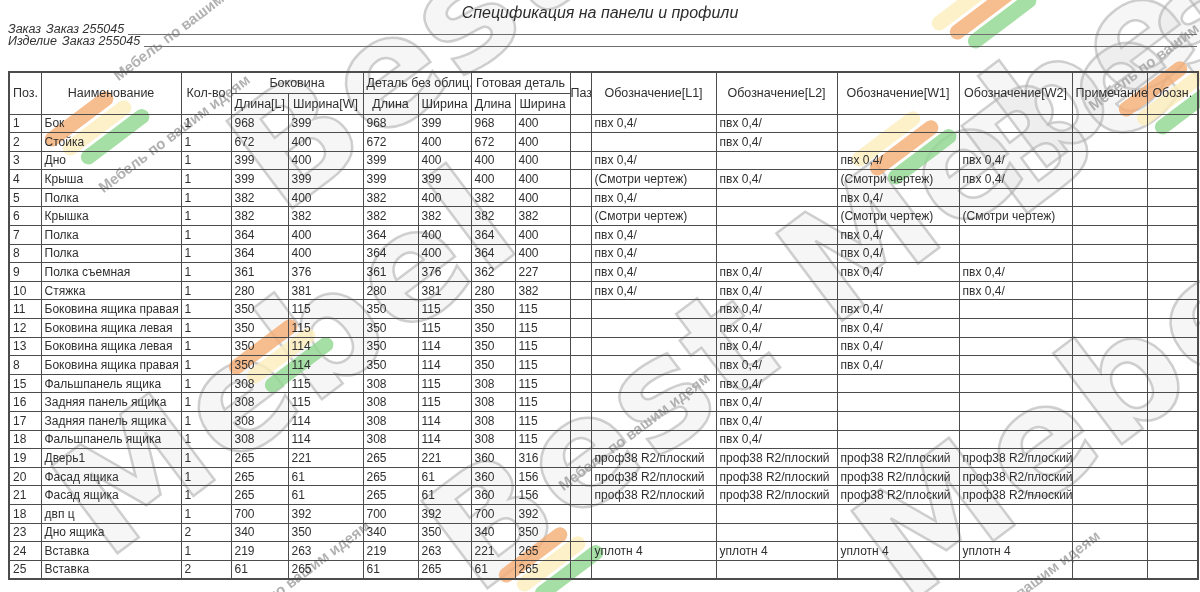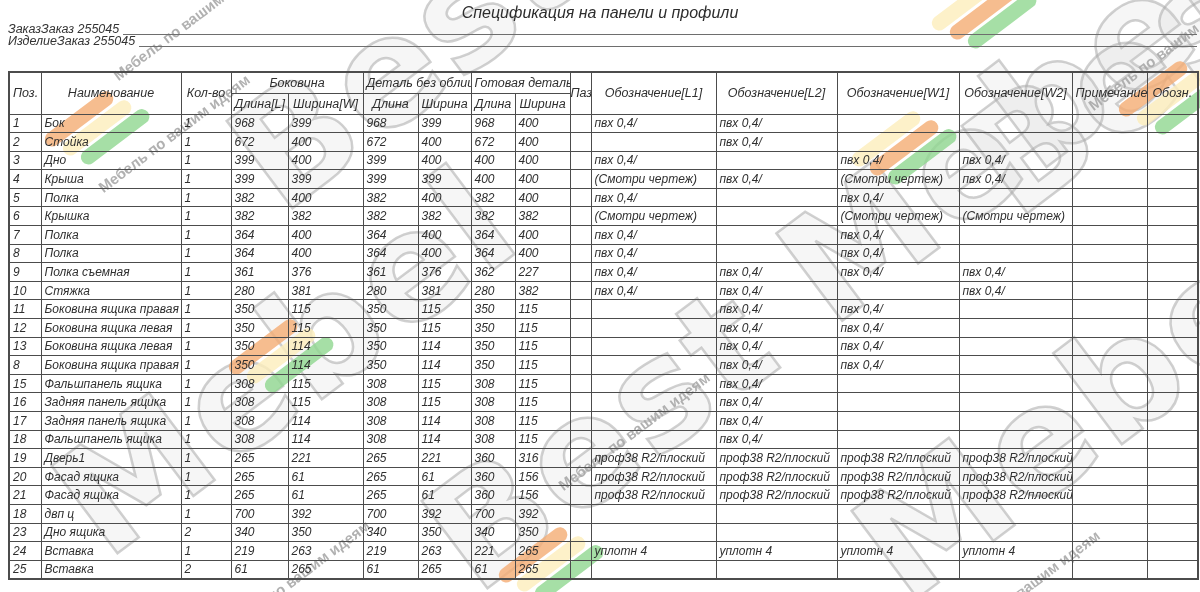--- a/index.html
+++ b/index.html
@@ -19,26 +19,26 @@
   .logo .s2{margin-left:9px;}
   .logo .s3{margin-left:18px;}
 
   
   .doc{position:absolute;inset:0;z-index:1;}
   .title{position:absolute;top:4px;left:0;width:100%;text-align:center;
          font-style:italic;font-size:16px;color:#2d2d2d;}
   .meta{position:absolute;left:8px;right:3px;top:23px;}
   .meta-line{display:flex;align-items:flex-end;height:12px;margin-bottom:0;
              font-style:italic;font-size:12.5px;color:#333;line-height:12px;}
-  .meta-line .lbl{white-space:nowrap;}
+  .meta-line .lbl{margin-right:5px;white-space:nowrap;}
   .meta-line .val{margin-right:4px;white-space:nowrap;}
   .meta-line .rule{flex:1;border-bottom:1px solid #6e6e6e;height:11px;}
 
   table.spec{position:absolute;left:8px;top:71px;width:1189px;border-collapse:collapse;
-             table-layout:fixed;font-style:italic;font-size:12px;color:#2f2f2f;background:transparent;}
+             table-layout:fixed;font-size:12px;color:#2f2f2f;background:transparent;}
   .spec th,.spec td{border:1px solid #4c4c4c;padding:0 3px;overflow:hidden;white-space:nowrap;
                     font-weight:normal;background:transparent;}
   .spec thead tr{height:21px;}
   .spec thead th{text-align:center;font-size:12.5px;}
   .spec tbody tr{height:18.6px;}
   .spec tbody td{text-align:left;}
   .spec{border:2px solid #4c4c4c;}
   .spec th.paz-h{padding:0;}
 </style>
 </head>

